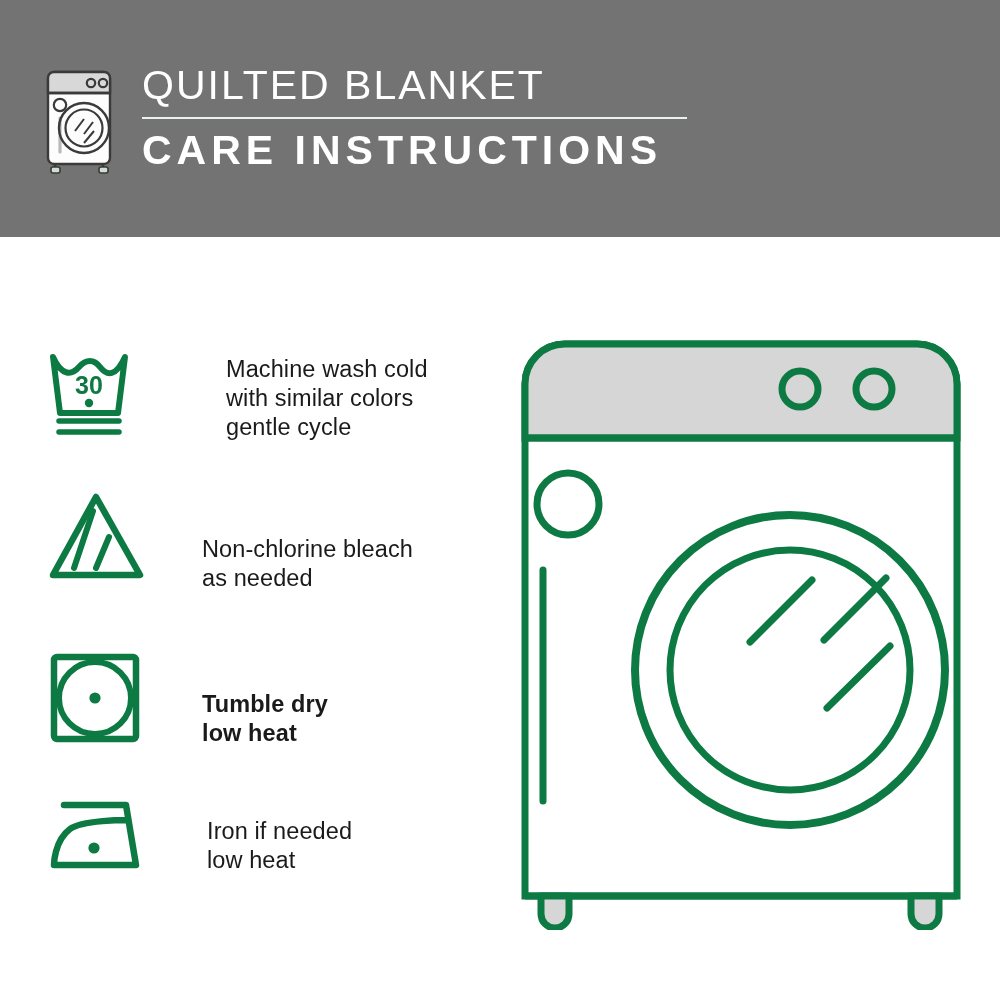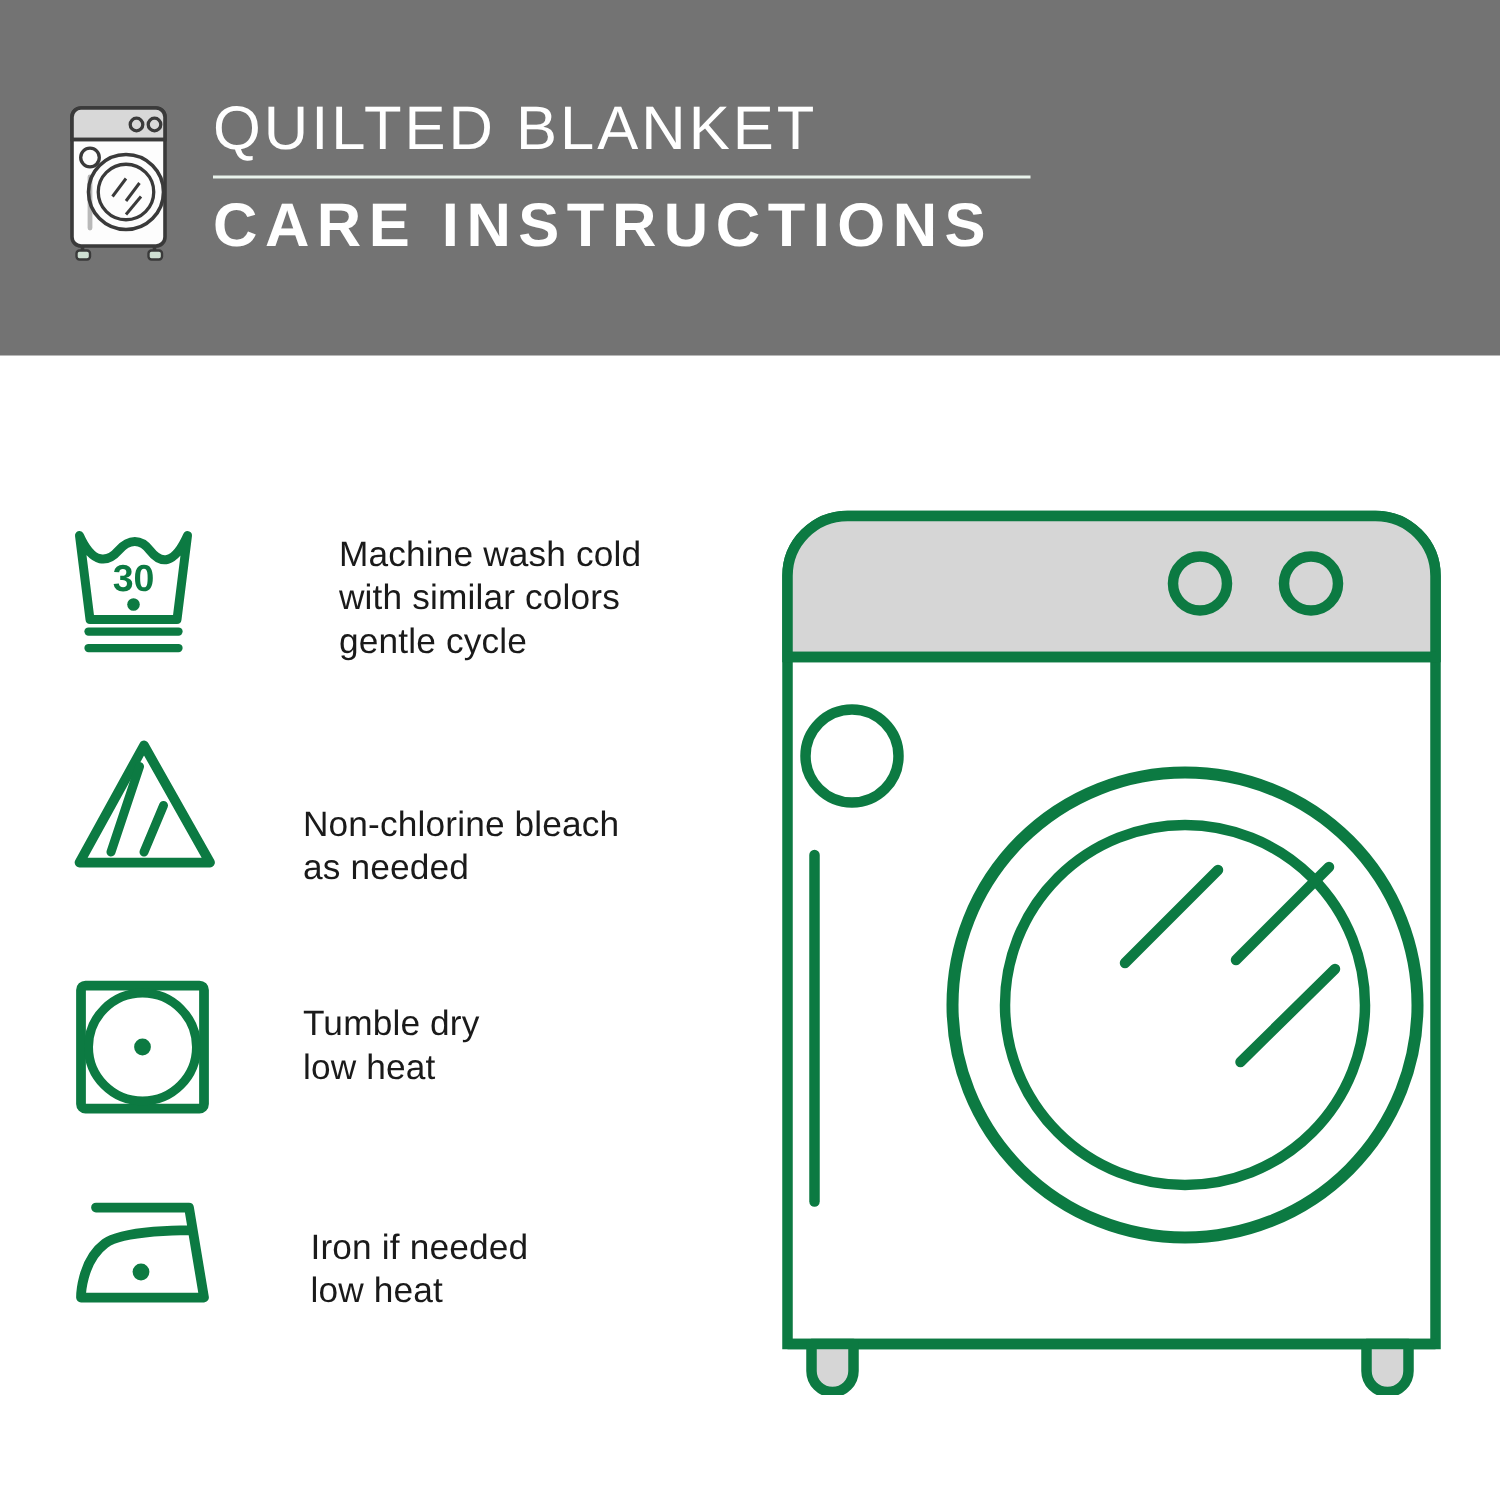--- a/index.html
+++ b/index.html
@@ -98,21 +98,21 @@
     white-space: pre-line;
     padding-top: 2px;
   }
   #row-wash   { top: 108px; }
   #row-bleach { top: 252px; }
   #row-dry    { top: 413px; }
   #row-iron   { top: 558px; }
 
   #row-wash   .care-text { margin-left: 66px; margin-top: 8px; }
   #row-bleach .care-text { margin-left: 42px; margin-top: 44px; }
-  #row-dry    .care-text { margin-left: 42px; margin-top: 16px; }
+  #row-dry    .care-text { margin-left: 42px; margin-top: 38px; font-weight: bold; }
   #row-iron   .care-text { margin-left: 47px; margin-top: 20px; }
 
   
   #machine-illustration {
     position: absolute;
     left: 500px;
     top: 320px;
     width: 480px;
     height: 610px;
   }

